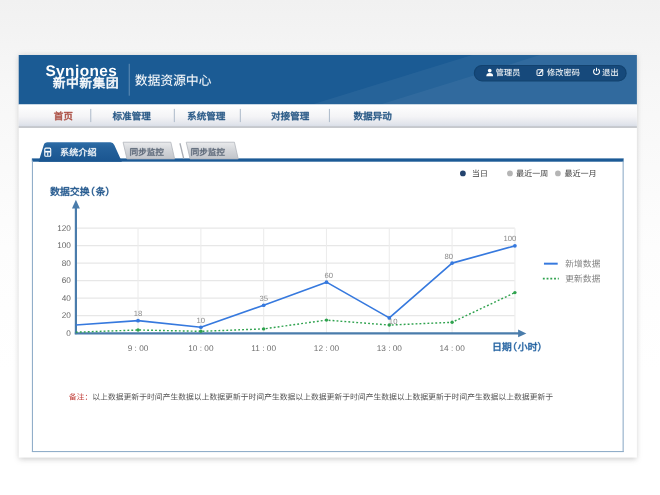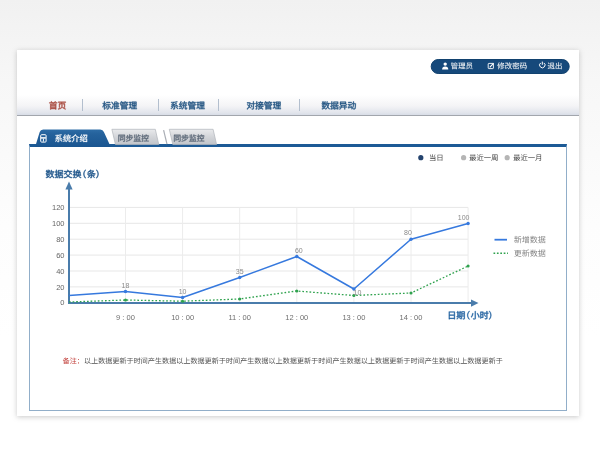--- a/index.html
+++ b/index.html
@@ -11,20 +11,24 @@
 #hdiv{position:absolute;left:99.5px;top:8px;width:1px;height:29px;background:rgba(255,255,255,.28)}
 #nav{position:absolute;left:0;top:45.5px;width:562px;height:21px;
   background:linear-gradient(180deg,#ffffff 0%,#f4f4f6 55%,#e2e5ec 88%,#d8dde7 100%);
   border-bottom:1px solid #a2a6ad}
 .ns{position:absolute;top:49.5px;width:1px;height:12px;background:#b3bfce}
 #panel{position:absolute;left:12px;top:94.5px;width:538px;height:267px;background:#fff;
   border:1px solid #91aec9;border-top:3px solid #1c5a96}
 #ov{position:absolute;left:0;top:0}
 </style></head><body>
 <div id="card">
+  <div id="hdr">
+      <div id="syn">Synjones</div>
+      <div id="hdiv"></div>
+    </div>
   <div id="nav"></div>
   <div class="ns" style="left:64.5px"></div>
   <div class="ns" style="left:141px"></div>
   <div class="ns" style="left:201px"></div>
   <div class="ns" style="left:282px"></div>
   <div id="panel"></div>
 </div>
 <svg id="ov" width="600" height="450" viewBox="0 0 600 450">
 <defs>
       <path id="u65B0" d="M360 213C390 163 426 95 442 51L495 83C480 125 444 190 411 240ZM135 235C115 174 82 112 41 68C56 59 82 40 94 30C133 77 173 150 196 220ZM553 744V400C553 267 545 95 460 -25C476 -34 506 -57 518 -71C610 59 623 256 623 400V432H775V-75H848V432H958V502H623V694C729 710 843 736 927 767L866 822C794 792 665 762 553 744ZM214 827C230 799 246 765 258 735H61V672H503V735H336C323 768 301 811 282 844ZM377 667C365 621 342 553 323 507H46V443H251V339H50V273H251V18C251 8 249 5 239 5C228 4 197 4 162 5C172 -13 182 -41 184 -59C233 -59 267 -58 290 -47C313 -36 320 -18 320 17V273H507V339H320V443H519V507H391C410 549 429 603 447 652ZM126 651C146 606 161 546 165 507L230 525C225 563 208 622 187 665Z"></path>

